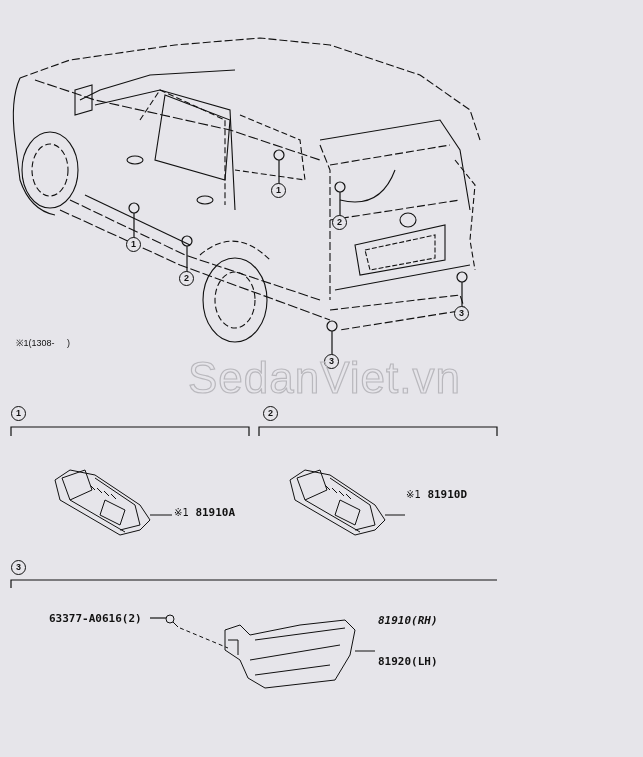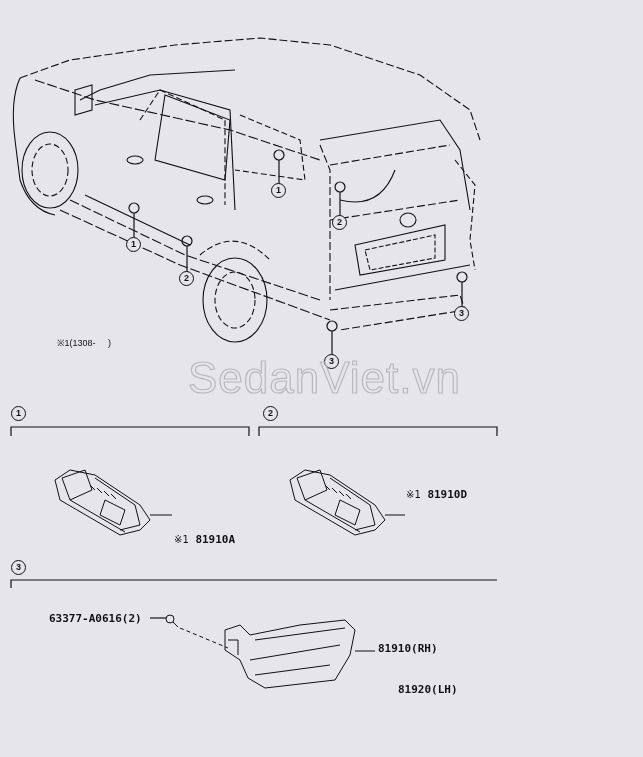--- a/index.html
+++ b/index.html
@@ -2,21 +2,21 @@
 <html><head>
 <meta charset="utf-8">
 <style>
   html, body { margin:0; padding:0; }
   body { width:643px; height:757px; background:#e6e5ea; position:relative; overflow:hidden;
          font-family:"Liberation Sans", sans-serif; color:#111; }
   svg.layer { position:absolute; left:0; top:0; }
   .callout { position:absolute; width:13px; height:13px; border:1.3px solid #111; border-radius:50%;
              font:bold 9px "Liberation Sans", sans-serif; text-align:center; line-height:13px; background:#e6e5ea; }
   .pn { position:absolute; font:bold 11px "DejaVu Sans Mono", monospace; letter-spacing:0px; color:#111; white-space:nowrap; }
-  .note { position:absolute; font:9px "Liberation Sans", sans-serif; white-space:nowrap;margin-left:41px; }
+  .note { position:absolute; font:9px "Liberation Sans", sans-serif; white-space:nowrap; }
   .mark { font-size:10px; font-weight:normal; font-family:"DejaVu Sans", sans-serif; }
   .watermark { position:absolute; font:44px "Liberation Sans", sans-serif; color:transparent;
                -webkit-text-stroke:1.2px #b9b8bd; letter-spacing:1px; white-space:nowrap; }
 </style>
 </head>
 <body>
 
 <svg class="layer" width="643" height="757" fill="none" stroke="#111" stroke-width="1.1">
 
   <path d="M20 78 L70 60 L175 45 L260 38 L330 45 L420 75 L470 110 L480 140" stroke-dasharray="8 3"></path>
@@ -125,23 +125,23 @@
   <g>
     <path d="M225 630 L240 625 L250 635 L300 625 L345 620 L355 630 L350 655 L335 680 L265 688 L248 678 L240 660 L225 650 Z"></path>
     <path d="M255 640 L345 628"></path>
     <path d="M250 660 L340 645"></path>
     <path d="M255 675 L330 665"></path>
     <path d="M228 640 L238 640 L238 655"></path>
     <line x1="355" y1="651" x2="375" y2="651"></line>
   </g>
 </svg>
 
-<div class="pn" style="left:174px;top:533px;">
+<div class="pn" style="left:174px;top:506px;">
   <span class="mark">※1</span>
   <span>81910A</span>
 </div>
 <div class="pn" style="left:406px;top:488px;">
   <span class="mark">※1</span>
   <span>81910D</span>
 </div>
 <div class="pn" style="left:49px;top:612px;">63377-A0616(2)</div>
-<div class="pn" style="left:378px;top:642px;">81910(RH)</div>
-<div class="pn" style="left:398px;top:655px;margin-top:28px;">81920(LH)</div>
+<div class="pn" style="left:378px;top:614px;font-style:italic;">81910(RH)</div>
+<div class="pn" style="left:378px;top:655px;">81920(LH)</div>
 
 </body></html>

